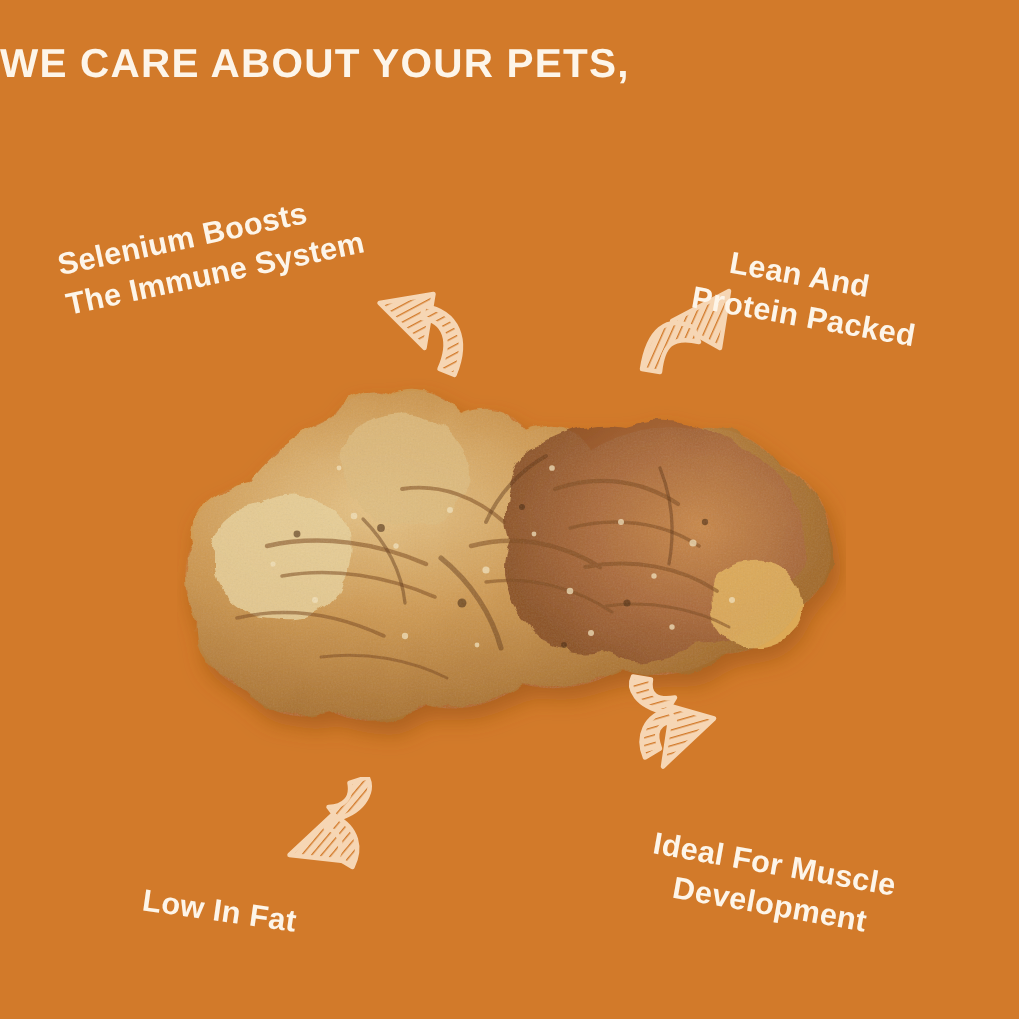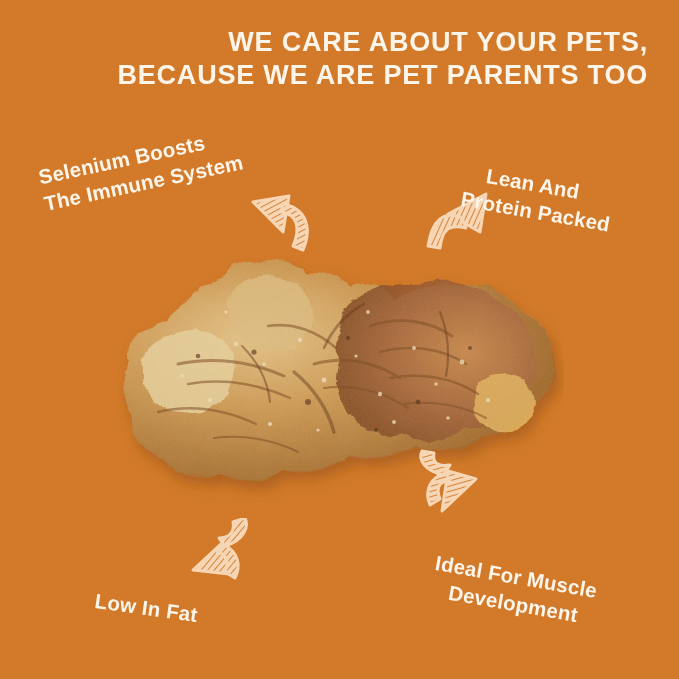--- a/index.html
+++ b/index.html
@@ -10,21 +10,21 @@
   }
   #poster{
     position:relative;width:679px;height:679px;
     background:#d27a2a;
     overflow:hidden;
   }
 
   
   .headline{
     position:absolute;left:0;top:26px;width:648px;
-    text-align:right;
+    text-align:left;
     color:#fdf5e9;
     font-weight:bold;
     font-size:27px;
     letter-spacing:0.8px;
     line-height:33px;
     text-transform:uppercase;
   }
   .headline .l1{display:block;}
   .headline .l2{display:block;}
 
@@ -78,21 +78,20 @@
     width:446px;height:262px;
   }
 </style>
 </head>
 <body>
 
 <div id="poster">
 
   <div class="headline">
     <span class="l1">WE CARE ABOUT YOUR PETS,</span>
-    <span class="l2">BECAUSE WE ARE PET PARENTS TOO</span>
   </div>
 
   <div id="product">
     <svg width="446" height="262" viewBox="0 0 446 262">
       <defs>
         <radialGradient id="gA" cx="30%" cy="35%" r="70%">
           <stop offset="0%" stop-color="#e6c487"></stop>
           <stop offset="45%" stop-color="#cf9a53"></stop>
           <stop offset="100%" stop-color="#a36b2c"></stop>
         </radialGradient>

